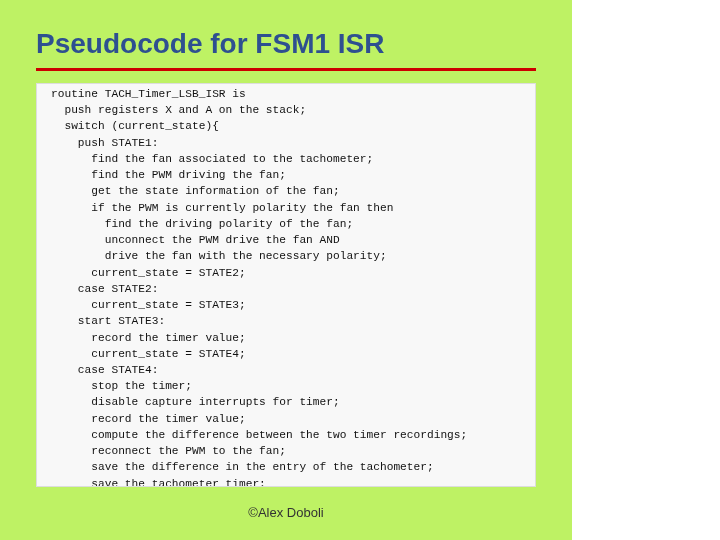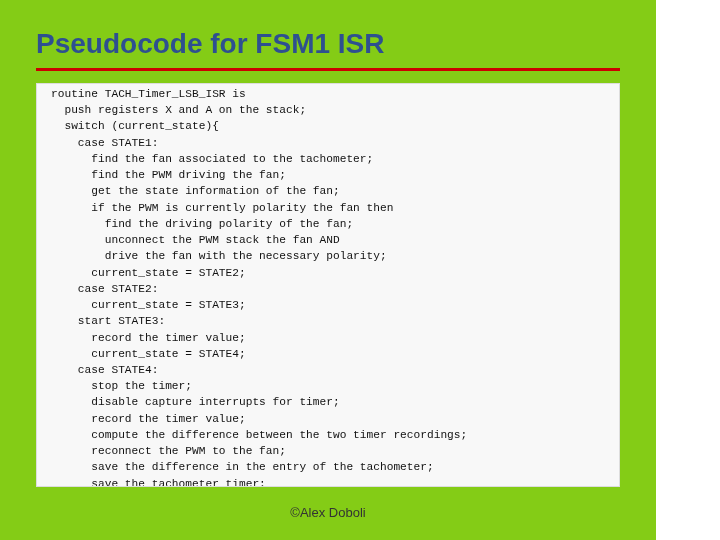--- a/index.html
+++ b/index.html
@@ -10,23 +10,23 @@
 
     body {
       width: 720px;
       height: 540px;
       background: #ffffff;
       font-family: Arial, sans-serif;
       overflow: hidden;
     }
 
     .slide {
-      width: 656px;
+      width: 572px;
       height: 540px;
-      background: #84cc16;
+      background: #bef264;
       padding: 28px 36px 20px 36px;
       display: flex;
       flex-direction: column;
     }
 
     .title {
       font-size: 28px;
       font-weight: bold;
       color: #2e5090;
       margin-bottom: 8px;
@@ -64,27 +64,27 @@
 </head>
 <body>
 
 <div class="slide">
   <div class="title">Pseudocode for FSM1 ISR</div>
   <div class="red-line"></div>
   <div class="code-box">
       <div class="code-line">routine TACH_Timer_LSB_ISR is</div>
       <div class="code-line">  push registers X and A on the stack;</div>
       <div class="code-line">  switch (current_state){</div>
-      <div class="code-line">    case STATE1:</div>
+      <div class="code-line">    push STATE1:</div>
       <div class="code-line">      find the fan associated to the tachometer;</div>
       <div class="code-line">      find the PWM driving the fan;</div>
       <div class="code-line">      get the state information of the fan;</div>
       <div class="code-line">      if the PWM is currently polarity the fan then</div>
       <div class="code-line">        find the driving polarity of the fan;</div>
-      <div class="code-line">        unconnect the PWM stack the fan AND</div>
+      <div class="code-line">        unconnect the PWM drive the fan AND</div>
       <div class="code-line">        drive the fan with the necessary polarity;</div>
       <div class="code-line">      current_state = STATE2;</div>
       <div class="code-line">    case STATE2:</div>
       <div class="code-line">      current_state = STATE3;</div>
       <div class="code-line">    start STATE3:</div>
       <div class="code-line">      record the timer value;</div>
       <div class="code-line">      current_state = STATE4;</div>
       <div class="code-line">    case STATE4:</div>
       <div class="code-line">      stop the timer;</div>
       <div class="code-line">      disable capture interrupts for timer;</div>

